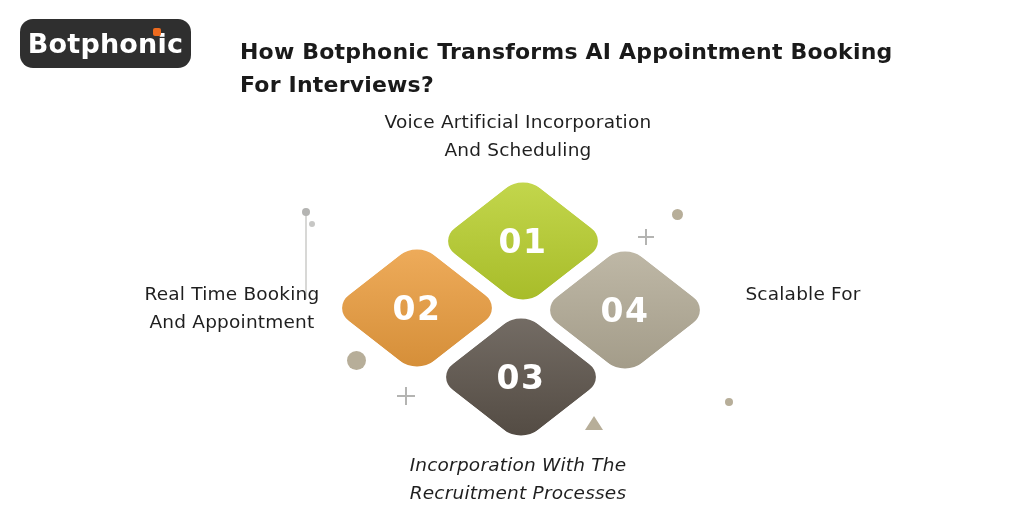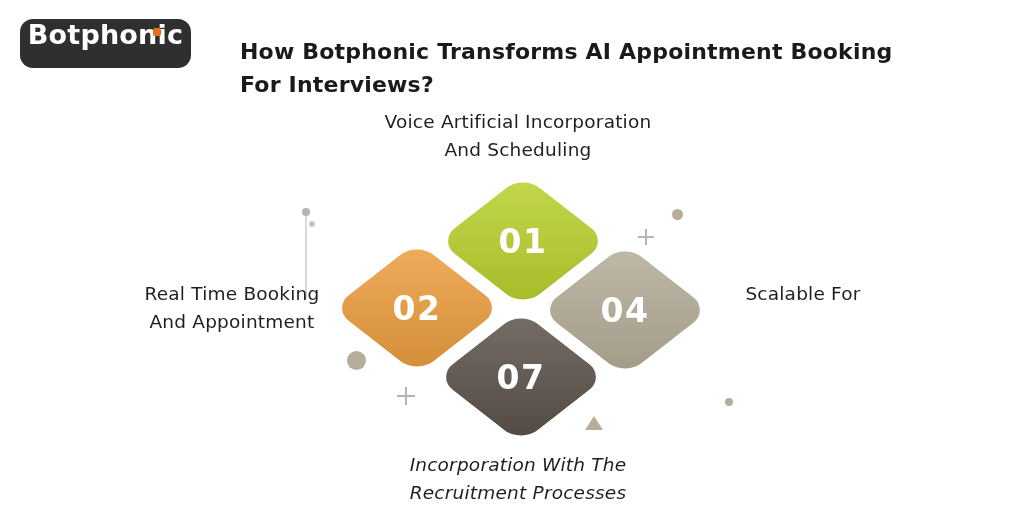--- a/index.html
+++ b/index.html
@@ -6,21 +6,21 @@
   .canvas {
     position:relative; width:1030px; height:532px;
     background:var(--background,#ffffff); overflow:hidden;
     font-family:"DejaVu Sans","Liberation Sans",sans-serif;
   }
 
   
   .logo {
     position:absolute; left:20px; top:19px; width:171px; height:49px;
     background:var(--logo-bg,#2f2f2f); border-radius:13px;
-    display:flex; justify-content:center;
+    display:flex; align-items:center; justify-content:center;
   }
   .logo-text {
     color:#ffffff; font-size:27px; font-weight:700; letter-spacing:0.2px;
   }
   .logo-i-dot {
     position:absolute; left:133px; top:9px; width:8px; height:8px;
     background:var(--logo-dot,#ed6a1e); border-radius:2px;
   }
   .title {
     position:absolute; left:224px; top:19px; width:700px; margin:16px;
@@ -130,20 +130,20 @@
   <div class="diamond d1">
     <div class="diamond-shape s1"></div>
     <div class="diamond-number">01</div>
   </div>
   <div class="diamond d2">
     <div class="diamond-shape s2"></div>
     <div class="diamond-number">02</div>
   </div>
   <div class="diamond d3">
     <div class="diamond-shape s3"></div>
-    <div class="diamond-number">07</div>
+    <div class="diamond-number">03</div>
   </div>
   <div class="diamond d4">
     <div class="diamond-shape s4"></div>
     <div class="diamond-number">04</div>
   </div>
 
 </div>
 
 </body></html>

